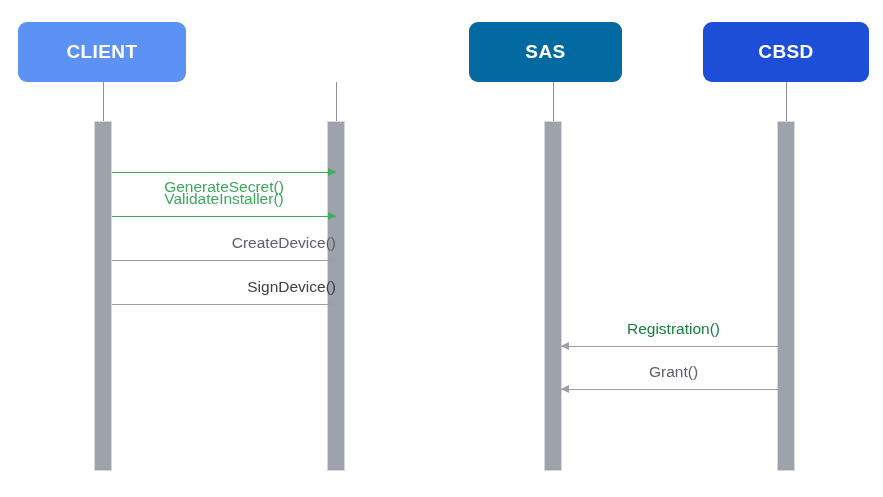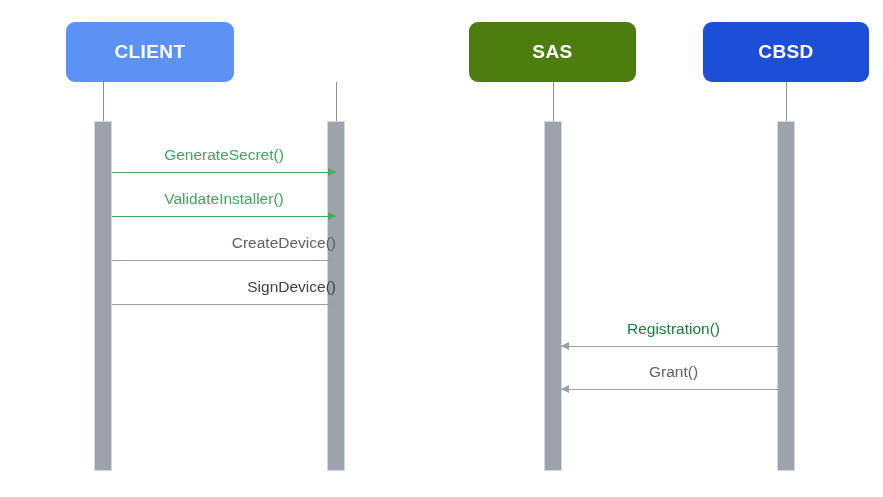--- a/index.html
+++ b/index.html
@@ -88,33 +88,33 @@
 
 <div id="diagram-canvas" style="width: 883px; height: 497px; background: rgb(255, 255, 255);">
     <div class="lifeline-stem" style="left: 103px; top: 82px; height: 39px; background: rgb(138, 143, 152);"></div>
     <div class="lifeline-stem" style="left: 336px; top: 82px; height: 39px; background: rgb(138, 143, 152);"></div>
     <div class="lifeline-stem" style="left: 553px; top: 82px; height: 39px; background: rgb(138, 143, 152);"></div>
     <div class="lifeline-stem" style="left: 786px; top: 82px; height: 39px; background: rgb(138, 143, 152);"></div>
     <div class="activation-bar" style="left: 94px; top: 121px; width: 18px; height: 350px; background: rgb(158, 163, 171); border-color: rgb(212, 215, 220);"></div>
     <div class="activation-bar" style="left: 327px; top: 121px; width: 18px; height: 350px; background: rgb(158, 163, 171); border-color: rgb(212, 215, 220);"></div>
     <div class="activation-bar" style="left: 544px; top: 121px; width: 18px; height: 350px; background: rgb(158, 163, 171); border-color: rgb(212, 215, 220);"></div>
     <div class="activation-bar" style="left: 777px; top: 121px; width: 18px; height: 350px; background: rgb(158, 163, 171); border-color: rgb(212, 215, 220);"></div>
-    <div class="participant-box" style="left: 18px; top: 22px; width: 168px; height: 60px; background: rgb(91, 146, 244); color: rgb(255, 255, 255); margin-left: 48px;">
+    <div class="participant-box" style="left: 18px; top: 22px; width: 168px; height: 60px; background: rgb(91, 146, 244); color: rgb(255, 255, 255);">
       <span>CLIENT</span>
     </div>
-    <div class="participant-box" style="left: 469px; top: 22px; width: 167px; height: 60px; background: #4d7c0f; color: rgb(255, 255, 255);">
+    <div class="participant-box" style="left: 469px; top: 22px; width: 153px; height: 60px; background: #0369a1; color: rgb(255, 255, 255);">
       <span>SAS</span>
     </div>
     <div class="participant-box" style="left: 703px; top: 22px; width: 166px; height: 60px; background: #1d4ed8; color: rgb(255, 255, 255);">
       <span>CBSD</span>
     </div>
     <div class="message" style="left: 112px; top: 172px; width: 224px;">
       <div class="message-line" style="width: 224px; border-top-color: rgb(65, 171, 93);"></div>
       <div class="arrow-head to-right" style="left: 216px; border-left-color: rgb(65, 171, 93);"></div>
-      <div class="message-label" style="color: rgb(61, 167, 92);">GenerateSecret()</div>
+      <div class="message-label" style="color: rgb(61, 167, 92); margin-top: 32px;">GenerateSecret()</div>
     </div>
     <div class="message" style="left: 112px; top: 216px; width: 224px;">
       <div class="message-line" style="width: 224px; border-top-color: rgb(65, 171, 93);"></div>
       <div class="arrow-head to-right" style="left: 216px; border-left-color: rgb(65, 171, 93);"></div>
       <div class="message-label" style="color: rgb(61, 167, 92);">ValidateInstaller()</div>
     </div>
     <div class="message" style="left: 112px; top: 260px; width: 224px;">
       <div class="message-line" style="width: 224px; border-top-color: rgb(154, 160, 168);"></div>
       <div class="arrow-head to-right" style="left: 216px; border-left-color: rgb(154, 160, 168);"></div>
       <div class="message-label" style="color: rgb(90, 95, 104); text-align: right;">CreateDevice()</div>

